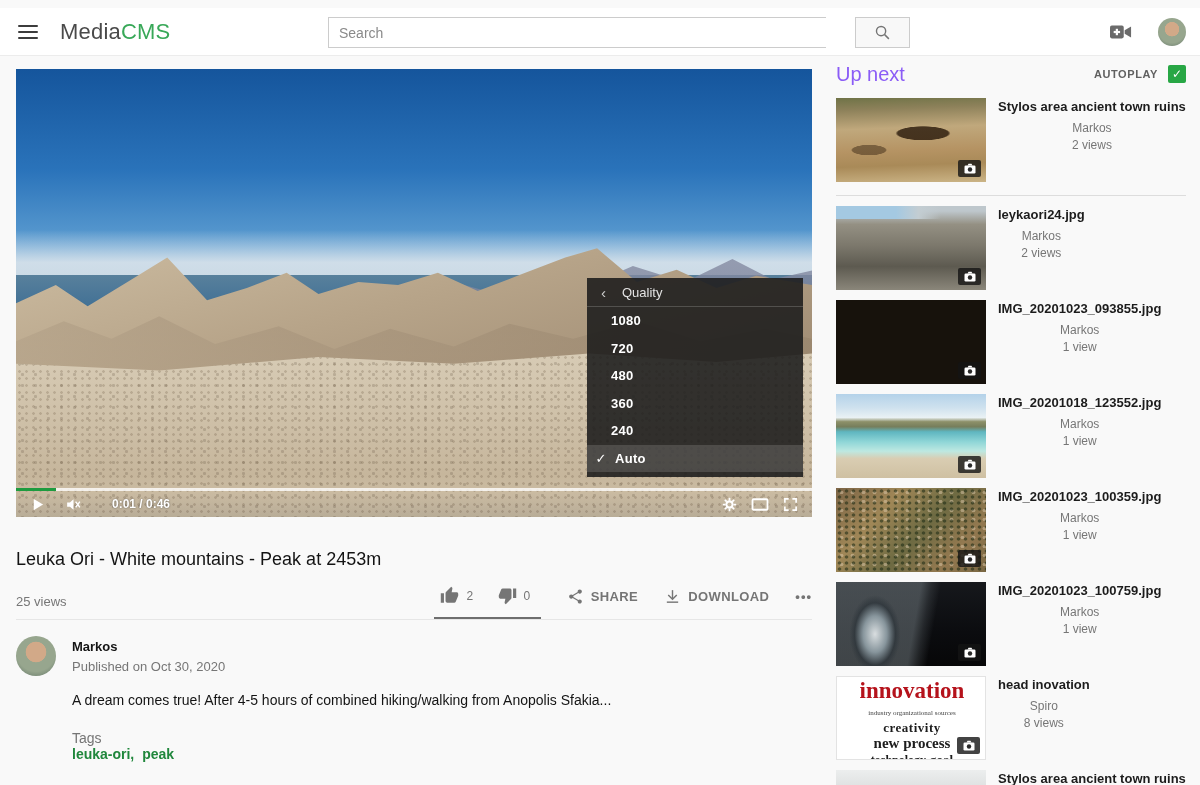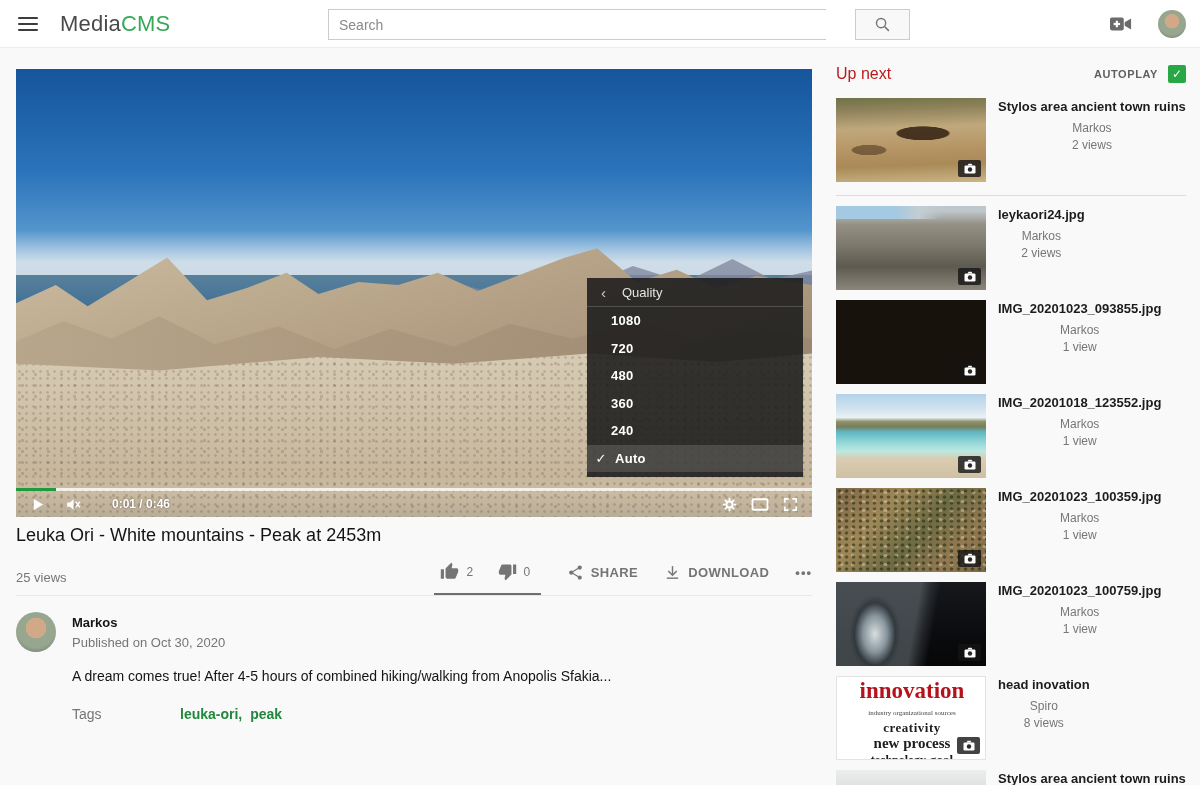--- a/index.html
+++ b/index.html
@@ -1,20 +1,20 @@
 <!DOCTYPE html>
 <html><head>
 <meta charset="utf-8">
 <style>
   * { margin:0; padding:0; box-sizing:border-box; }
   html,body { width:1200px; height:785px; overflow:hidden;
     font-family:"Liberation Sans","DejaVu Sans",sans-serif; background:#f9f9f9; }
 
   
-  .navbar { position:fixed; top:0; left:0; width:1200px; height:48px; background:#fff;
+  .navbar { position:fixed; top:8px; left:0; width:1200px; height:48px; background:#fff;
     border-bottom:1px solid #ececec; display:flex; align-items:center; z-index:50; }
   .hamburger { width:20px; height:14px; margin-left:18px; display:flex; flex-direction:column;
     justify-content:space-between; cursor:pointer; }
   .hamburger span { display:block; height:2px; background:#3c3c3c; border-radius:1px; }
   .logo { margin-left:22px; font-size:22px; letter-spacing:.2px; color:#4a4a4a; cursor:pointer; }
   .logo b { color:#38a858; font-weight:400; }
   .searchwrap { position:absolute; left:328px; top:9px; display:flex;gap:29px; }
   .searchinput { width:498px; height:31px; border:1px solid #ccc; border-right:none; background:#fff;
     padding:0 10px; font-size:14px; color:#333; outline:none; }
   .searchinput::placeholder { color:#8a8a8a; }
@@ -70,48 +70,48 @@
     background:rgba(27,27,27,.88); color:#fff; font-size:13px; z-index:10; }
   .qhead { height:29px; display:flex; align-items:center; gap:16px; padding-left:14px;
     border-bottom:1px solid rgba(255,255,255,.18); color:#e3e3e3; cursor:pointer; }
   .qhead .chev { font-size:15px; color:#cfcfcf; }
   .qitem { height:27.5px; display:flex; align-items:center; padding-left:24px;
     font-weight:bold; letter-spacing:.3px; cursor:pointer; }
   .qitem.selected { background:rgba(255,255,255,.14); padding-left:0; }
   .qitem.selected .chk { width:28px; text-align:center; font-weight:normal; }
 
   
-  .title { margin-top:8px; font-size:18px; color:#141414; }
+  .title { margin-top:32px; font-size:18px; color:#141414; }
   .meta-row { display:flex; align-items:flex-end; margin-top:16px; }
   .views { font-size:13px; color:#767676; padding-bottom:10px; }
   .actions { margin-left:auto; display:flex; align-items:center; gap:26px; }
   .rating { display:flex; align-items:center; gap:24px; padding:0 10px 12px 6px;
     border-bottom:2px solid #6e6e6e; }
   .act { display:flex; align-items:center; gap:7px; color:#757575; font-size:13px;
     font-weight:bold; letter-spacing:.4px; cursor:pointer; padding-bottom:12px; }
   .rating .act { padding-bottom:0; }
   .act .cnt { font-weight:normal; font-size:12px; }
   .more-dots { font-size:13px; letter-spacing:1px; }
   .info-divider { border-bottom:1px solid #e6e6e6; }
 
   .author-row { display:flex; margin-top:16px; }
   .avatar-lg { width:40px; height:40px; border-radius:50%; flex:none; cursor:pointer;
     background:radial-gradient(circle at 50% 40%, #d2a988 0 32%, #97a68e 34% 62%, #5a6e60 100%); }
   .author-txt { margin-left:16px; padding-top:3px; }
   .author-name { font-size:13px; font-weight:bold; color:#141414; cursor:pointer; }
   .published { font-size:13px; color:#767676; margin-top:5px; }
   .description { margin-left:56px; margin-top:16px; font-size:14px; color:#141414; }
-  .kv { display:flex; margin-left:56px; margin-top:22px; font-size:14px; }
+  .kv { display:flex; margin-left:56px; margin-top:22px; font-size:14px;flex-direction:column; }
   .kv .k { width:108px; color:#757575; }
   .kv a { color:#20873c; text-decoration:none; font-weight:bold; cursor:pointer; }
   .kv .tag+.tag { margin-left:8px; }
 
   
   .upnext-head { display:flex; align-items:center; height:24px; }
-  .upnext-title { font-size:16px; color:#b91c1c; }
+  .upnext-title { font-size:20px; color:#8b5cf6; }
   .autoplay { margin-left:auto; display:flex; align-items:center; gap:10px; }
   .autoplay-label { font-size:11px; font-weight:bold; color:#606060; letter-spacing:.6px; }
   .checkbox { width:18px; height:18px; background:#28a745; border-radius:2px; cursor:pointer;
     display:flex; align-items:center; justify-content:center; color:#fff; font-size:12px; }
   .sb-item { display:flex; margin-top:10px; cursor:pointer; }
   .sb-item.first { margin-top:12px; }
   .sb-divider { border-bottom:1px solid #ddd; margin:13px 0 5px; }
   .thumb { position:relative; width:150px; height:84px; flex:none; overflow:hidden; }
   .cam-badge { position:absolute; right:5px; bottom:5px; width:23px; height:17px;
     background:rgba(20,20,20,.8); border-radius:2px; display:flex; align-items:center; justify-content:center; }

